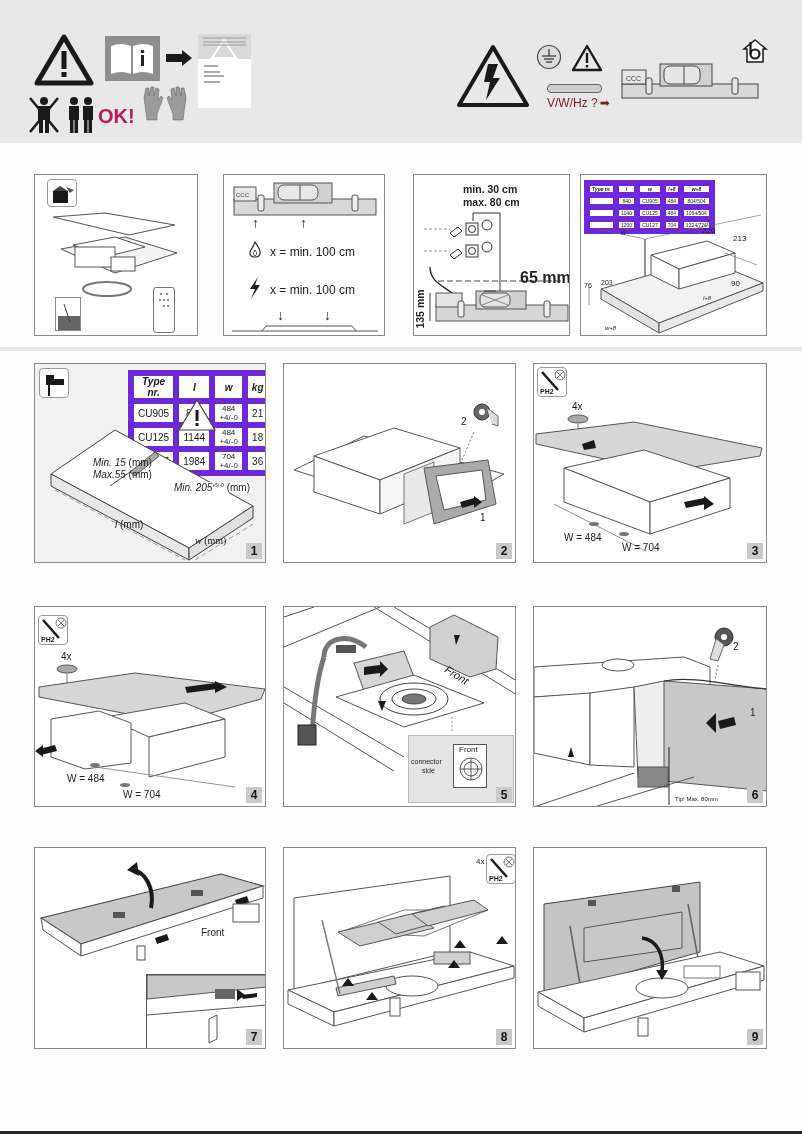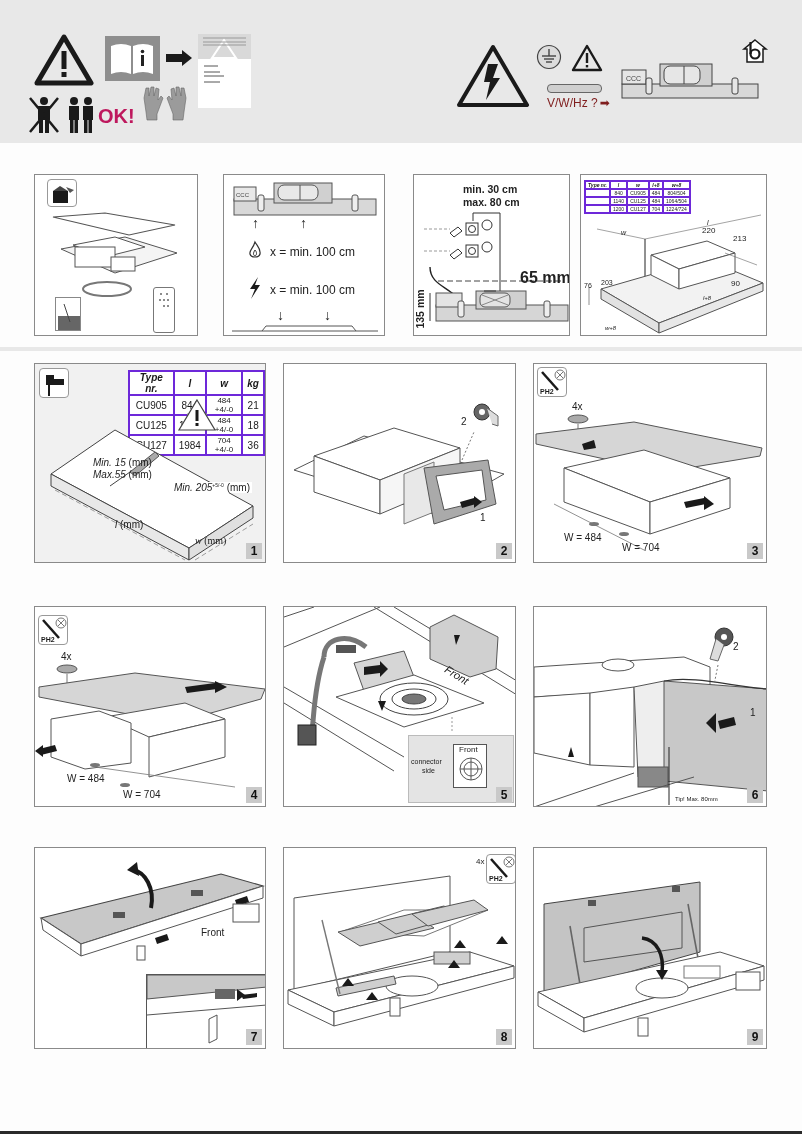--- a/index.html
+++ b/index.html
@@ -14,21 +14,21 @@
   .panel { position: absolute; border: 1px solid #8a8a8a; background: #fff; overflow: hidden; }
   .panel.tinted { background: #f1f1f1; }
   .step-num { position: absolute; right: 3px; bottom: 3px; width: 16px; height: 16px; background: #c9c9c9;
               font-size: 12px; font-weight: bold; text-align: center; line-height: 16px; color: #111; }
 
   .txt { position: absolute; white-space: nowrap; color: #222; }
   .bold { font-weight: bold; }
   .ital { font-style: italic; }
 
   table.spec { position: absolute; border-collapse: collapse; background: #fff; }
-  table.spec th, table.spec td { border: 2px solid #6d28d9; font-size: 10px; padding: 0 4px; height: 13px; text-align: center; }
+  table.spec th, table.spec td { border: 6px solid #6d28d9; font-size: 10px; padding: 0 4px; height: 13px; text-align: center; }
   table.spec th { font-style: italic; font-weight: bold; }
   table.spec.tiny th, table.spec.tiny td { font-size: 5px; height: 7px; padding: 0 2px; }
 
   .tool-badge { position: absolute; width: 30px; height: 30px; border: 1px solid #999; border-radius: 4px; background: #fff; }
   .tool-badge .ph { position: absolute; left: 2px; bottom: 1px; font-size: 7px; font-weight: bold; }
   svg { position: absolute; overflow: visible; }
 </style>
 </head>
 <body>
 

